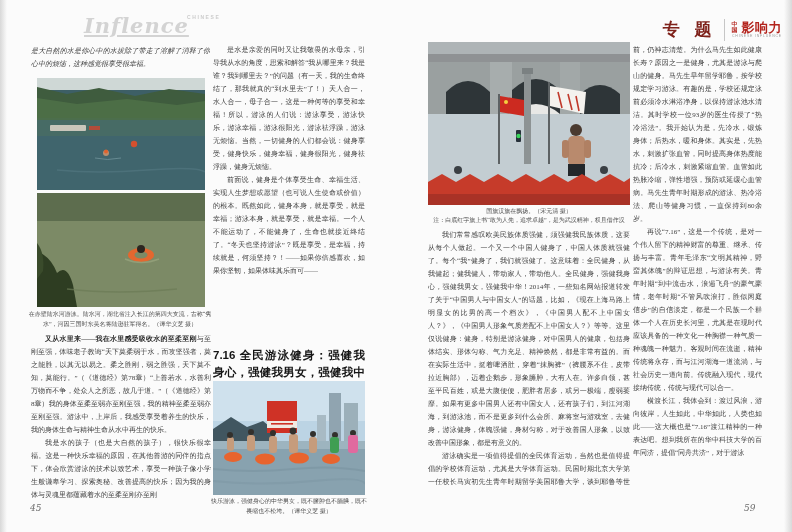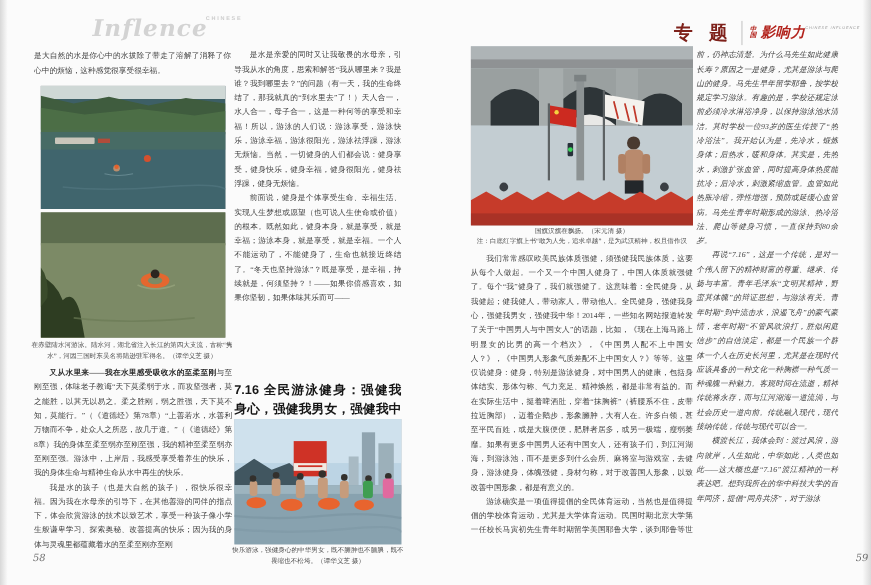--- a/index.html
+++ b/index.html
@@ -2,28 +2,28 @@
 <html><head>
 <meta charset="utf-8">
 <style>
   html,body{margin:0;padding:0;}
   body{background:#e8e8e8;font-family:"Liberation Serif",serif;}
   .sheet{position:relative;width:792px;height:532px;margin:0 auto;overflow:hidden;
          background:linear-gradient(90deg,#d8d8d8 0px,#fbfbfb 7px,#fbfbfb 784px,#d9d9d9 792px),#fbfbfb;}
   .abs{position:absolute;}
   
   .logo-script{font-family:"DejaVu Serif",serif;font-style:italic;font-weight:bold;
-               color:#d3d3d3;font-size:21px;letter-spacing:1px;}
+               color:#d3d3d3;font-size:21px;letter-spacing:1px;text-decoration:underline;}
   .logo-chinese{font-family:"Liberation Sans",sans-serif;font-weight:bold;
                 color:#cccccc;font-size:5px;letter-spacing:1.6px;}
   .hdr-right{display:flex;align-items:center;gap:7px;}
   .section-title{font-family:"Liberation Sans",sans-serif;font-weight:bold;
                  color:#7e211a;font-size:17px;letter-spacing:5px;}
   .hdr-divider{width:1px;height:22px;background:#c6c6c6;}
-  .brandbox{display:flex;flex-direction:row;align-items:flex-start;line-height:1;font-style:italic;}
+  .brandbox{display:flex;flex-direction:column;align-items:flex-end;line-height:1;}
   .brandrow{display:flex;align-items:center;gap:2px;}
   .brand-cn{font-family:"Liberation Sans",sans-serif;font-weight:bold;color:#b3231c;
             font-size:6px;line-height:6px;width:8px;}
   .brand-name{font-family:"Liberation Sans",sans-serif;font-weight:bold;color:#b3231c;
               font-size:13px;letter-spacing:.5px;}
   .brand-sub{font-family:"Liberation Sans",sans-serif;color:#9a9a9a;font-size:3.5px;
              letter-spacing:.8px;margin-top:1px;}
   
   .body-txt{font-size:7px;line-height:13px;text-align:justify;color:#3f3f3f;overflow:hidden;}
   .body-txt p{margin:0;text-indent:14px;}
@@ -48,21 +48,21 @@
     <span class="hdr-divider"></span>
     <div class="brandbox">
       <div class="brandrow">
         <span class="brand-cn">中国</span>
         <span class="brand-name">影响力</span>
       </div>
       <span class="brand-sub">CHINESE INFLUENCE</span>
     </div>
   </div>
 
-  <div class="abs body-txt" style="left:31px;top:45px;width:179px;height:29px;">
+  <div class="abs body-txt" style="left:31px;top:45px;width:179px;height:29px;font-style:italic;">
     <p class="cont">是大自然的水是你心中的水拔除了带走了溶解了消释了你心中的烦恼，这种感觉很享受很幸福。</p>
   </div>
 
   <svg class="abs photo" style="left:37px;top:78px;" width="168" height="112" viewBox="0 0 168 112">
     <rect width="168" height="112" fill="#3d5f66"></rect>
     <rect width="168" height="12" fill="#cfd8d6"></rect>
     <path d="M0 9 L30 16 62 10 98 18 132 11 168 16 L168 40 L0 40 Z" fill="#3f5c3e"></path>
     <path d="M0 20 L40 26 90 21 140 27 168 23 L168 44 L0 44 Z" fill="#4f7148" opacity=".85"></path>
     <rect y="42" width="168" height="70" fill="#40656d"></rect>
     <rect y="42" width="168" height="16" fill="#4c6f60" opacity=".6"></rect>
@@ -87,24 +87,24 @@
     <path d="M88 66 Q104 73 122 66" stroke="#93a07a" stroke-width="1.5" fill="none" opacity=".9"></path>
     <path d="M30 96 Q80 102 140 96" stroke="#6b7a55" stroke-width="1.5" fill="none" opacity=".7"></path>
   </svg>
 
   <div class="abs cap" style="left:28px;top:310px;width:184px;height:20px;">
     <span>在赤壁陆水河游泳。陆水河，湖北省注入长江的第四大支流，古称“隽水”，河因三国时东吴名将陆逊驻军得名。（谭华义芝 摄）</span>
   </div>
 
   <div class="abs body-txt" style="left:31px;top:333px;width:180px;height:169px;">
     <p><span class="lead">又从水里来——我在水里感受吸收水的至柔至刚</span><span>与至刚至强，体味老子教诲“天下莫柔弱于水，而攻坚强者，莫之能胜，以其无以易之。柔之胜刚，弱之胜强，天下莫不知，莫能行。”（《道德经》第78章）“上善若水，水善利万物而不争，处众人之所恶，故几于道。”（《道德经》第8章）我的身体至柔至弱亦至刚至强，我的精神至柔至弱亦至刚至强。游泳中，上岸后，我感受享受着养生的快乐，我的身体生命与精神生命从水中再生的快乐。</span></p>
-    <p>我是水的孩子（也是大自然的孩子），很快乐很幸福。因为我在水母亲的引导下，在其他善游的同伴的指点下，体会欣赏游泳的技术以致艺术，享受一种孩子像小学生般谦卑学习、探索奥秘、改善提高的快乐；因为我的身体与灵魂里都蕴藏着水的至柔至刚亦至刚</p>
-  </div>
-
-  <span class="abs pagenum" style="left:30px;top:503px;">58</span>
+    <p>我是水的孩子（也是大自然的孩子），很快乐很幸福。这是一种快乐幸福的原因，在其他善游的同伴的指点下，体会欣赏游泳的技术以致艺术，享受一种孩子像小学生般谦卑学习、探索奥秘、改善提高的快乐；因为我的身体与灵魂里都蕴藏着水的至柔至刚亦至刚</p>
+  </div>
+
+  <span class="abs pagenum" style="left:30px;top:503px;">45</span>
 
   <div class="abs body-txt" style="left:213px;top:44px;width:152px;height:299px;">
     <p>是水是亲爱的同时又让我敬畏的水母亲，引导我从水的角度，思索和解答“我从哪里来？我是谁？我到哪里去？”的问题（有一天，我的生命终结了，那我就真的“到水里去”了！）天人合一，水人合一，母子合一，这是一种何等的享受和幸福！所以，游泳的人们说：游泳享受，游泳快乐，游泳幸福，游泳很阳光，游泳祛浮躁，游泳无烦恼。当然，一切健身的人们都会说：健身享受，健身快乐，健身幸福，健身很阳光，健身祛浮躁，健身无烦恼。</p>
     <p>前面说，健身是个体享受生命、幸福生活、实现人生梦想或愿望（也可说人生使命或价值）的根本。既然如此，健身本身，就是享受，就是幸福；游泳本身，就是享受，就是幸福。一个人不能运动了，不能健身了，生命也就接近终结了。“冬天也坚持游泳”？既是享受，是幸福，持续就是，何须坚持？！——如果你倍感喜欢，如果你坚韧，如果体味其乐而可——</p>
 
   </div>
 
   <div class="abs headline" style="left:213px;top:347px;width:152px;height:34px;overflow:hidden;">7.16 全民游泳健身：强健我身心，强健我男女，强健我中华！</div>
 
   <svg class="abs photo" style="left:213px;top:381px;" width="152" height="114" viewBox="0 0 152 114">
@@ -196,21 +196,21 @@
   </div>
   <div class="abs cap" style="left:428px;top:216px;width:202px;height:9px;">
     <span>注：白底红字旗上书“敢为人先，追求卓越”，是为武汉精神，权且借作汉旗。</span>
   </div>
 
   <div class="abs body-txt" style="left:428px;top:229px;width:202px;height:261px;">
     <p>我们常常感叹欧美民族体质强健，须强健我民族体质，这要从每个人做起。一个又一个中国人健身了，中国人体质就强健了。每个“我”健身了，我们就强健了。这意味着：全民健身，从我健起；健我健人，带动家人，带动他人。全民健身，强健我身心，强健我男女，强健我中华！2014年，一些知名网站报道转发了关于“中国男人与中国女人”的话题，比如，《现在上海马路上明显女的比男的高一个档次》，《中国男人配不上中国女人？》，《中国男人形象气质差配不上中国女人？》等等。这里仅说健身：健身，特别是游泳健身，对中国男人的健康，包括身体结实、形体匀称、气力充足、精神焕然，都是非常有益的。而在实际生活中，挺着啤酒肚，穿着“抹胸裤”（裤腰系不住，皮带拉近胸部），迈着企鹅步，形象臃肿，大有人在。许多白领，甚至平民百姓，或是大腹便便，肥胖者居多，或另一极端，瘦弱萎靡。如果有更多中国男人还有中国女人，还有孩子们，到江河湖海，到游泳池，而不是更多到什么会所、麻将室与游戏室，去健身，游泳健身，体魄强健，身材匀称，对于改善国人形象，以致改善中国形象，都是有意义的。</p>
     <p>游泳确实是一项值得提倡的全民体育运动，当然也是值得提倡的学校体育运动，尤其是大学体育运动。民国时期北京大学第一任校长马寅初先生青年时期留学美国耶鲁大学，谈到耶鲁等世界著名大学就把游泳列为学生必修课，规定不会游泳者，不能毕业。读《马寅初传》（杨建业 著，中国青年出版社），我们可以获知：提出控制人口、节制生育的新人口论的马寅初先生活了100岁。直到逝世</p>
   </div>
 
-  <div class="abs body-txt" style="left:633px;top:44px;width:129px;height:478px;font-style:italic;">
+  <div class="abs body-txt" style="left:633px;top:44px;width:129px;height:478px;">
     <p class="cont">前，仍神志清楚。为什么马先生如此健康长寿？原因之一是健身，尤其是游泳与爬山的健身。马先生早年留学耶鲁，按学校规定学习游泳。有趣的是，学校还规定泳前必须冷水淋浴净身，以保持游泳池水清洁。其时学校一位93岁的医生传授了“热冷浴法”。我开始认为是，先冷水，锻炼身体；后热水，暖和身体。其实是，先热水，刺激扩张血管，同时提高身体热度能抗冷；后冷水，刺激紧缩血管。血管如此热胀冷缩，弹性增强，预防或延缓心血管病。马先生青年时期形成的游泳、热冷浴法、爬山等健身习惯，一直保持到80余岁。</p>
     <p>再说“7.16”，这是一个传统，是对一个伟人留下的精神财富的尊重、继承、传扬与丰富。青年毛泽东“文明其精神，野蛮其体魄”的辩证思想，与游泳有关。青年时期“到中流击水，浪遏飞舟”的豪气豪情，老年时期“不管风吹浪打，胜似闲庭信步”的自信淡定，都是一个民族一个群体一个人在历史长河里，尤其是在现时代应该具备的一种文化一种胸襟一种气质一种魂魄一种魅力。客观时间在流逝，精神传统将永存，而与江河湖海一道流淌，与社会历史一道向前。传统融入现代，现代接纳传统，传统与现代可以合一。</p>
     <p>横渡长江，我体会到：渡过风浪，游向彼岸，人生如此，中华如此，人类也如此——这大概也是“7.16”渡江精神的一种表达吧。想到我所在的华中科技大学的百年同济，提倡“同舟共济”，对于游泳</p>
   </div>
 
-  <span class="abs pagenum" style="left:778px;top:503px;text-align:center;">59</span>
+  <span class="abs pagenum" style="left:744px;top:503px;text-align:center;">59</span>
 
 </div>
 
 </body></html>

